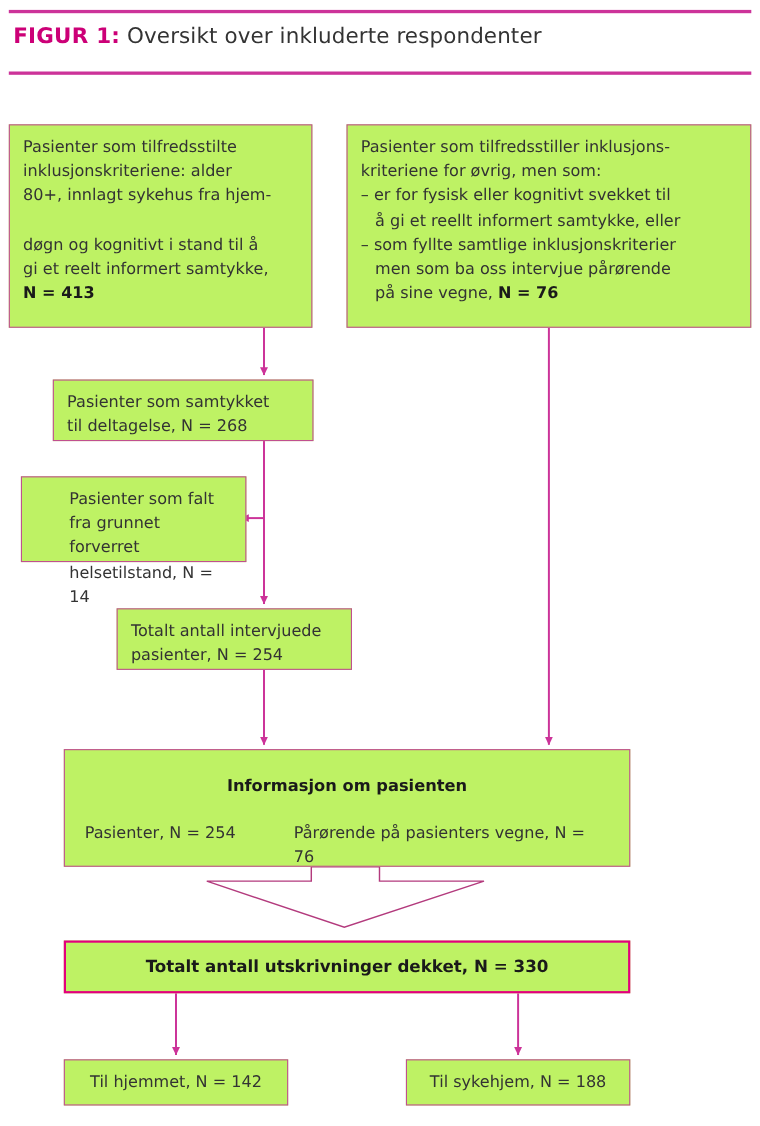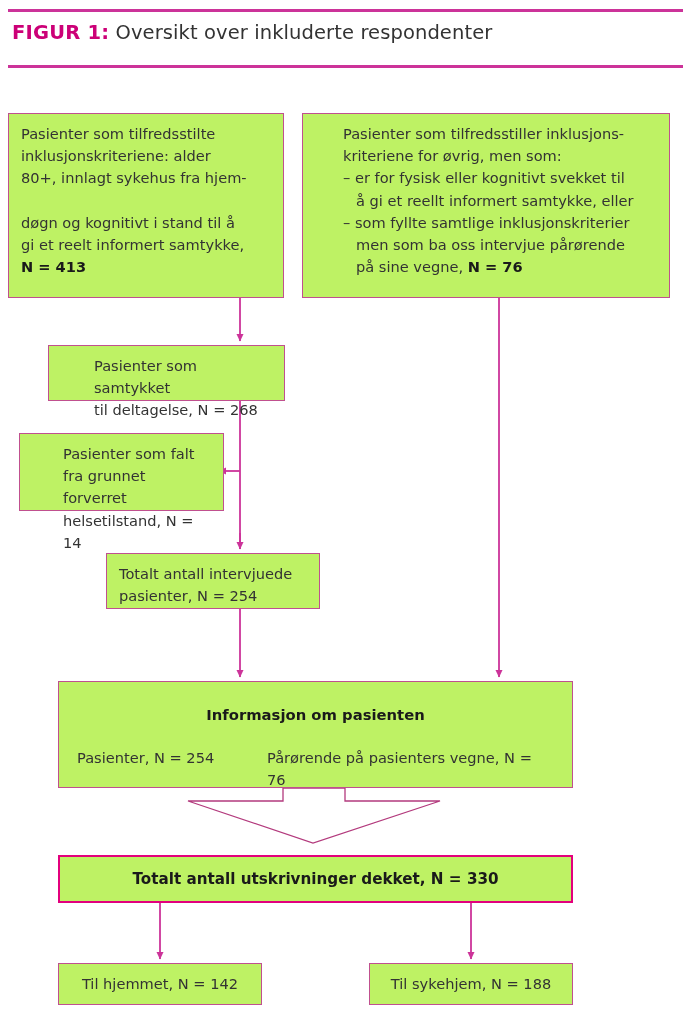--- a/index.html
+++ b/index.html
@@ -81,22 +81,22 @@
     padding-left: 13px;
     text-indent: -13px;
   }
   .ind2 {
     display: block;
     padding-left: 13px;
   }
 
   
   #box-incl-consent   { left: 8px;   top: 113px; width: 276px; height: 185px; }
-  #box-incl-proxy     { left: 302px; top: 113px; width: 368px; height: 185px; padding-left: 28px; }
-  #box-consented      { left: 48px;  top: 345px; width: 237px; height: 56px; padding-left: 33px;  }
+  #box-incl-proxy     { left: 315px; top: 113px; width: 368px; height: 185px; }
+  #box-consented      { left: 48px;  top: 345px; width: 237px; height: 56px;  }
   #box-dropout        { left: 19px;   top: 433px; width: 205px; height: 78px; padding-left: 31px;  }
   #box-interviewed    { left: 106px; top: 553px; width: 214px; height: 56px;  }
   #box-info           { left: 58px;  top: 681px; width: 515px; height: 107px; }
   #box-total          { left: 58px;  top: 855px; width: 515px; height: 48px;  }
   #box-home           { left: 58px;  top: 963px; width: 204px; height: 42px;  }
   #box-nursing        { left: 369px; top: 963px; width: 204px; height: 42px;  }
 
   
   #box-info .info-head {
     text-align: center;

